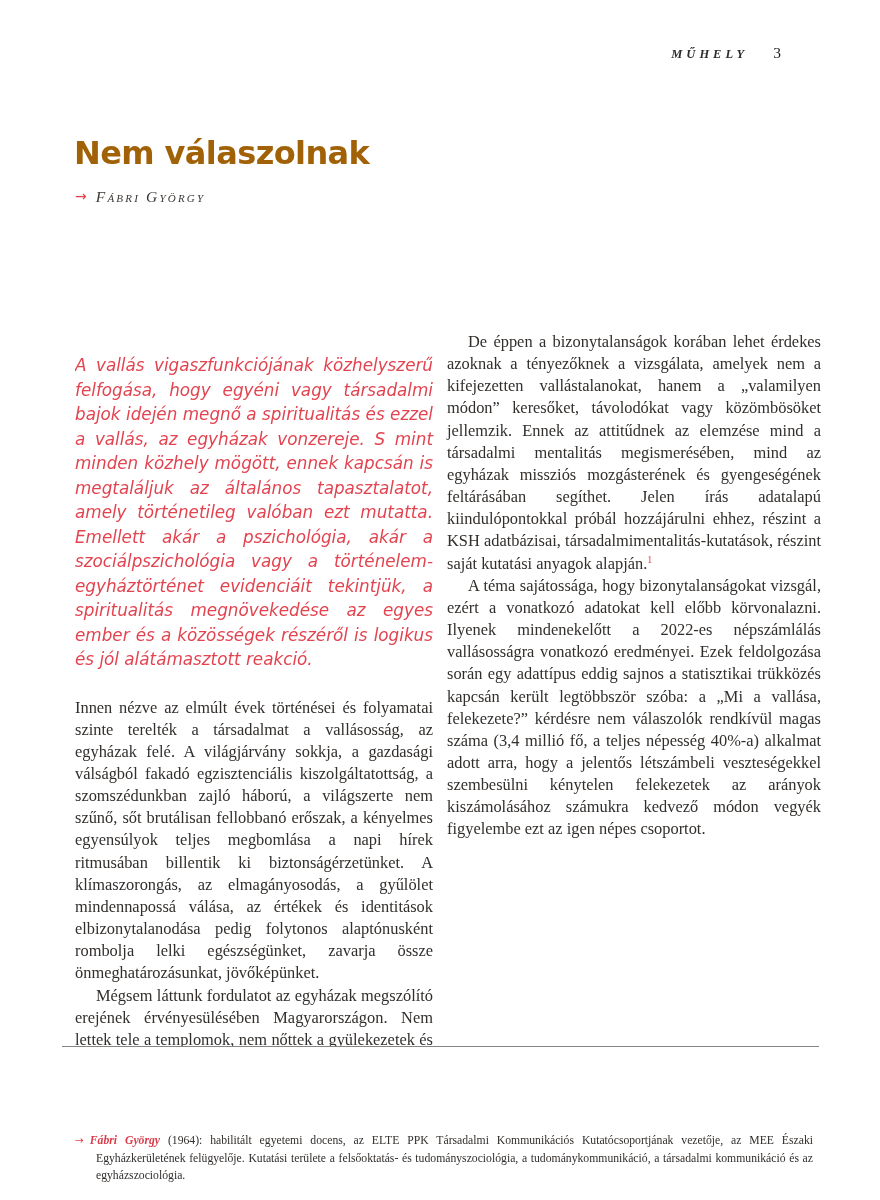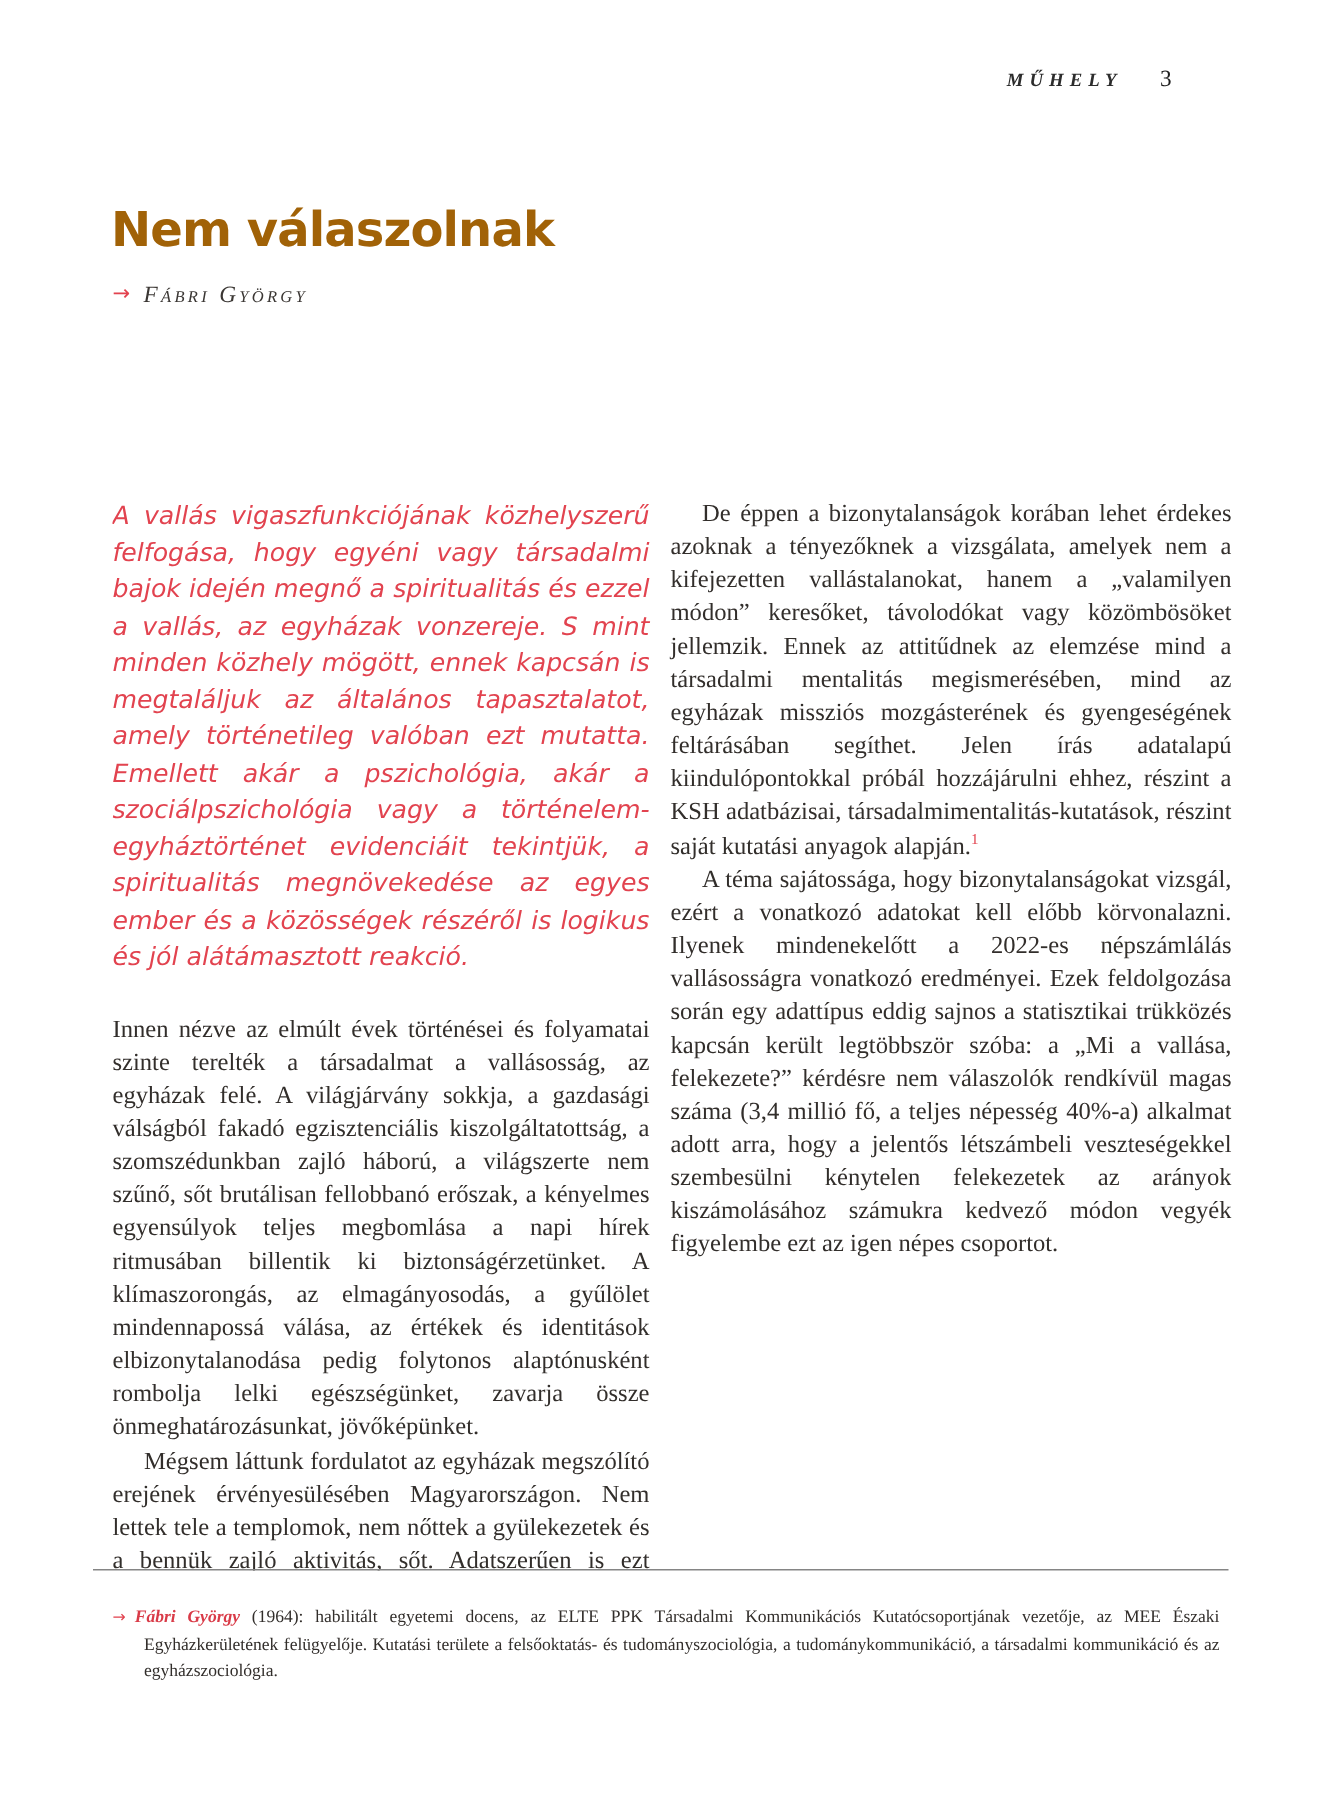--- a/index.html
+++ b/index.html
@@ -61,20 +61,21 @@
   .col-left  { width: 358px; }
   .col-right { width: 374px; }
 
   .lead {
     font-family: "DejaVu Sans", sans-serif;
     font-style: italic; font-size: 16.8px; line-height: 24.5px;
     color: #e2434f;
     text-align: justify;
     hyphens: auto;
     margin-bottom: 25px;
+    margin-top: 22px;
   }
   .body-p {
     font-size: 16.4px; line-height: 22.15px;
     text-align: justify;
     hyphens: auto;
     color: #322e2b;
   }
   .body-p.indent { text-indent: 21px; }
   .fn-ref {
     color: #e2434f;
@@ -83,21 +84,21 @@
     font-family: "Liberation Serif", serif;
   }
 
   
   .footer-rule {
     position: absolute; left: 62px; top: 1046px;
     width: 757px; height: 0;
     border-top: 1px solid #858585;
   }
   .footnote {
-    position: absolute; left: 75px; top: 1069px;
+    position: absolute; left: 75px; top: 1132px;
     width: 738px;
     font-size: 11.7px; line-height: 17.5px;
     text-align: justify;
     color: #322e2b;
     padding-left: 21px; text-indent: -21px;
   }
   .footnote .fn-arrow {
     font-family: "DejaVu Sans", sans-serif;
     font-size: 10.5px; color: #e2434f; margin-right: 6px;
   }

